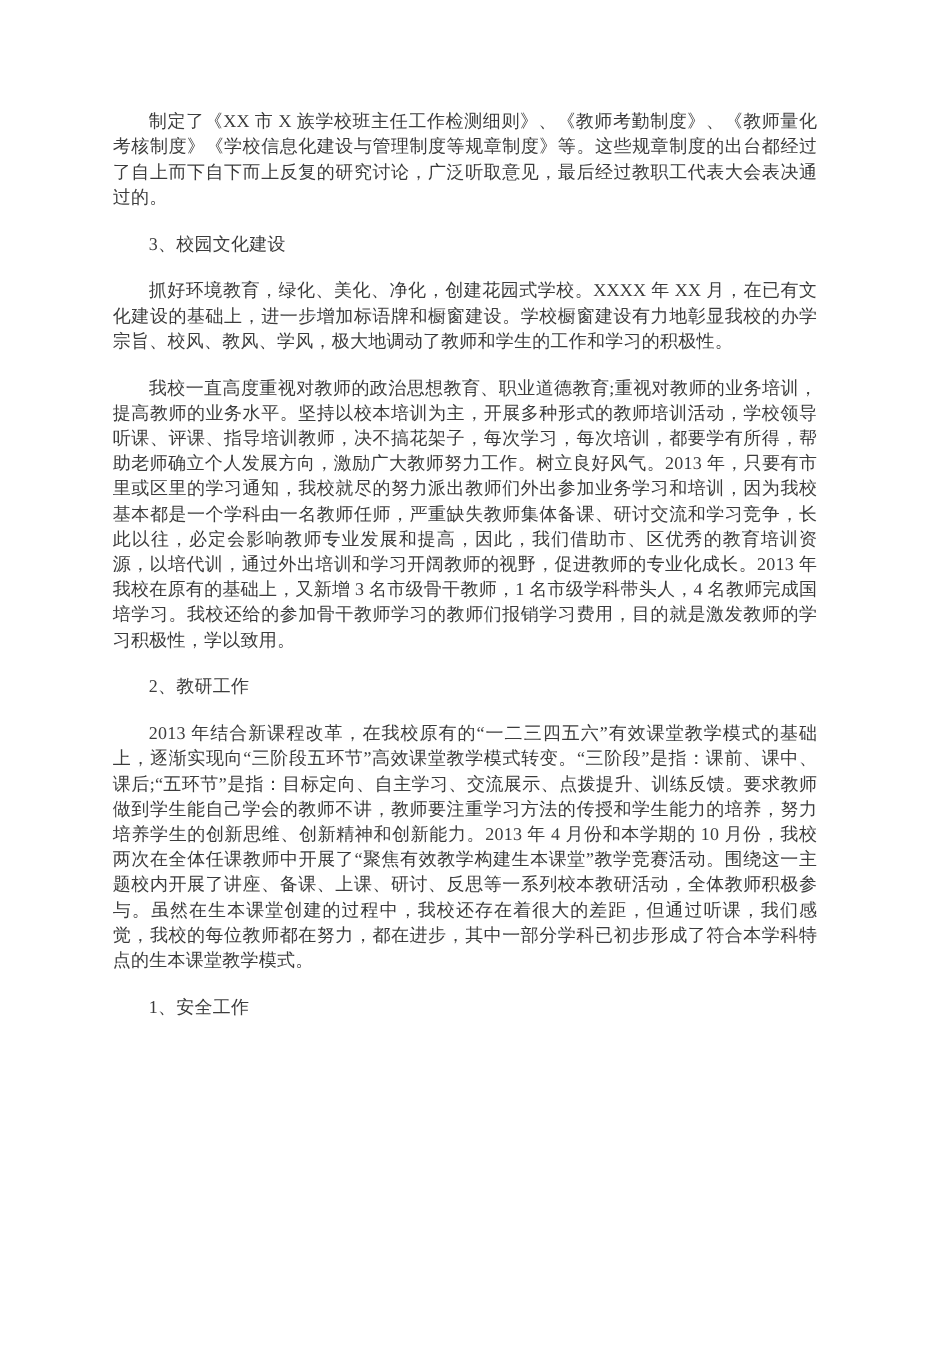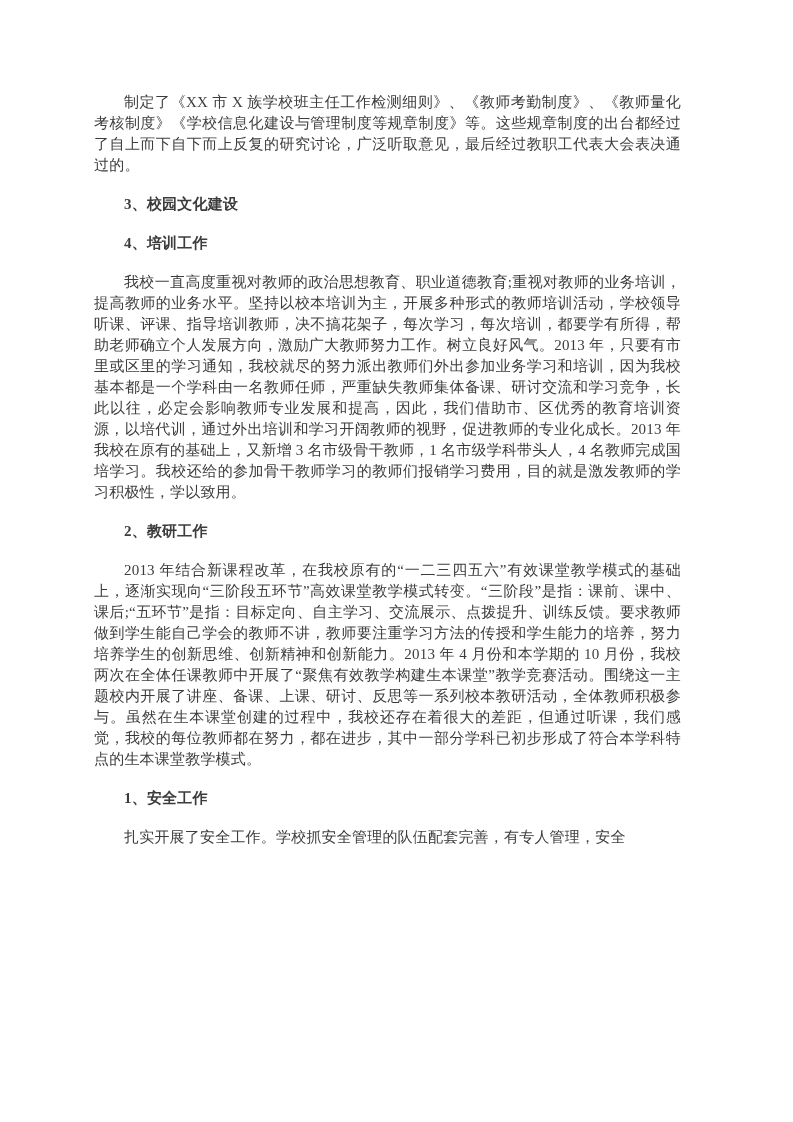--- a/index.html
+++ b/index.html
@@ -31,30 +31,29 @@
     letter-spacing: 0.2px;
   }
   .block {
     margin: 0 17px 18px 0;
     text-indent: 2em;
   }
   .block:last-child {
     margin-bottom: 0;
   }
   .heading {
-    font-weight: bold;
+    font-weight: normal;
   }
 </style>
 </head>
 <body>
 
 <div class="page">
   <div class="doc-body">
       <p class="block paragraph">制定了《XX 市 X 族学校班主任工作检测细则》、《教师考勤制度》、《教师量化考核制度》《学校信息化建设与管理制度等规章制度》等。这些规章制度的出台都经过了自上而下自下而上反复的研究讨论，广泛听取意见，最后经过教职工代表大会表决通过的。</p>
       <p class="block heading">3、校园文化建设</p>
-      <p class="block heading">4、培训工作</p>
+      <p class="block paragraph">抓好环境教育，绿化、美化、净化，创建花园式学校。XXXX 年 XX 月，在已有文化建设的基础上，进一步增加标语牌和橱窗建设。学校橱窗建设有力地彰显我校的办学宗旨、校风、教风、学风，极大地调动了教师和学生的工作和学习的积极性。</p>
       <p class="block paragraph">我校一直高度重视对教师的政治思想教育、职业道德教育;重视对教师的业务培训，提高教师的业务水平。坚持以校本培训为主，开展多种形式的教师培训活动，学校领导听课、评课、指导培训教师，决不搞花架子，每次学习，每次培训，都要学有所得，帮助老师确立个人发展方向，激励广大教师努力工作。树立良好风气。2013 年，只要有市里或区里的学习通知，我校就尽的努力派出教师们外出参加业务学习和培训，因为我校基本都是一个学科由一名教师任师，严重缺失教师集体备课、研讨交流和学习竞争，长此以往，必定会影响教师专业发展和提高，因此，我们借助市、区优秀的教育培训资源，以培代训，通过外出培训和学习开阔教师的视野，促进教师的专业化成长。2013 年我校在原有的基础上，又新增 3 名市级骨干教师，1 名市级学科带头人，4 名教师完成国培学习。我校还给的参加骨干教师学习的教师们报销学习费用，目的就是激发教师的学习积极性，学以致用。</p>
       <p class="block heading">2、教研工作</p>
       <p class="block paragraph">2013 年结合新课程改革，在我校原有的“一二三四五六”有效课堂教学模式的基础上，逐渐实现向“三阶段五环节”高效课堂教学模式转变。“三阶段”是指：课前、课中、课后;“五环节”是指：目标定向、自主学习、交流展示、点拨提升、训练反馈。要求教师做到学生能自己学会的教师不讲，教师要注重学习方法的传授和学生能力的培养，努力培养学生的创新思维、创新精神和创新能力。2013 年 4 月份和本学期的 10 月份，我校两次在全体任课教师中开展了“聚焦有效教学构建生本课堂”教学竞赛活动。围绕这一主题校内开展了讲座、备课、上课、研讨、反思等一系列校本教研活动，全体教师积极参与。虽然在生本课堂创建的过程中，我校还存在着很大的差距，但通过听课，我们感觉，我校的每位教师都在努力，都在进步，其中一部分学科已初步形成了符合本学科特点的生本课堂教学模式。</p>
       <p class="block heading">1、安全工作</p>
-      <p class="block paragraph">扎实开展了安全工作。学校抓安全管理的队伍配套完善，有专人管理，安全</p>
     </div>
 </div>
 
 </body></html>

